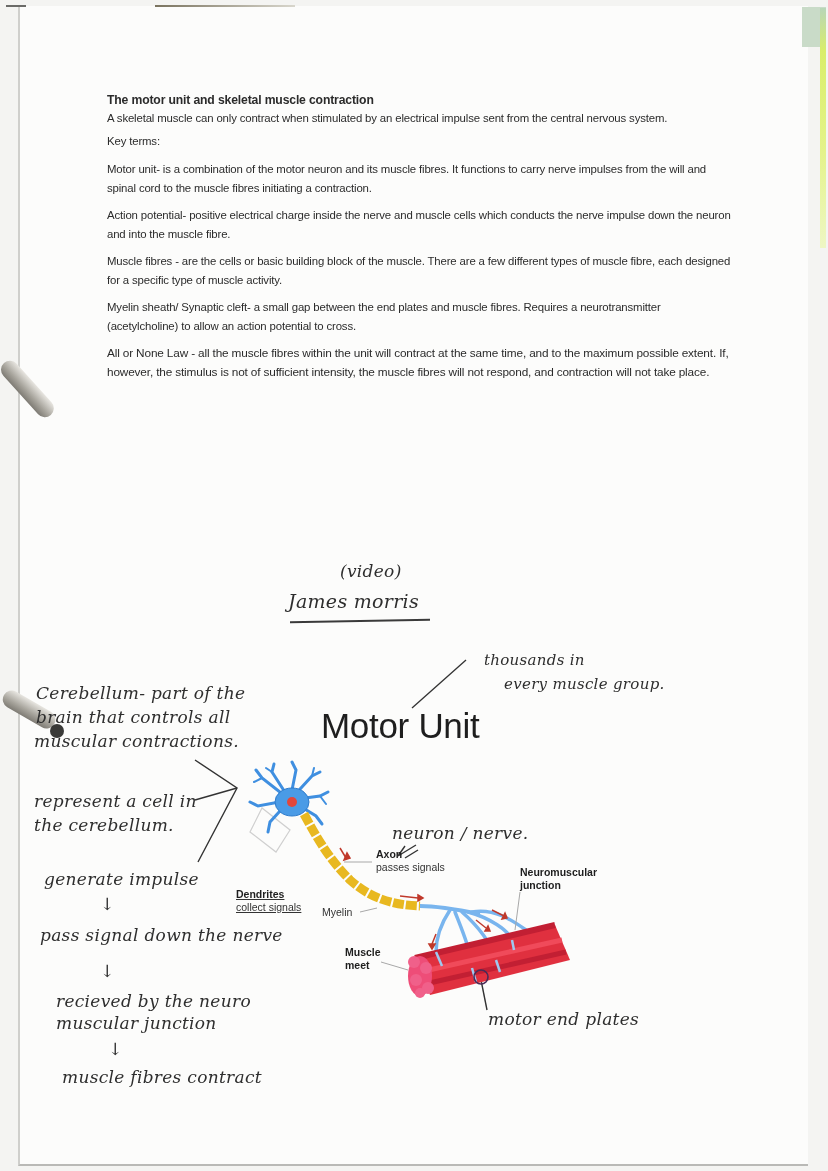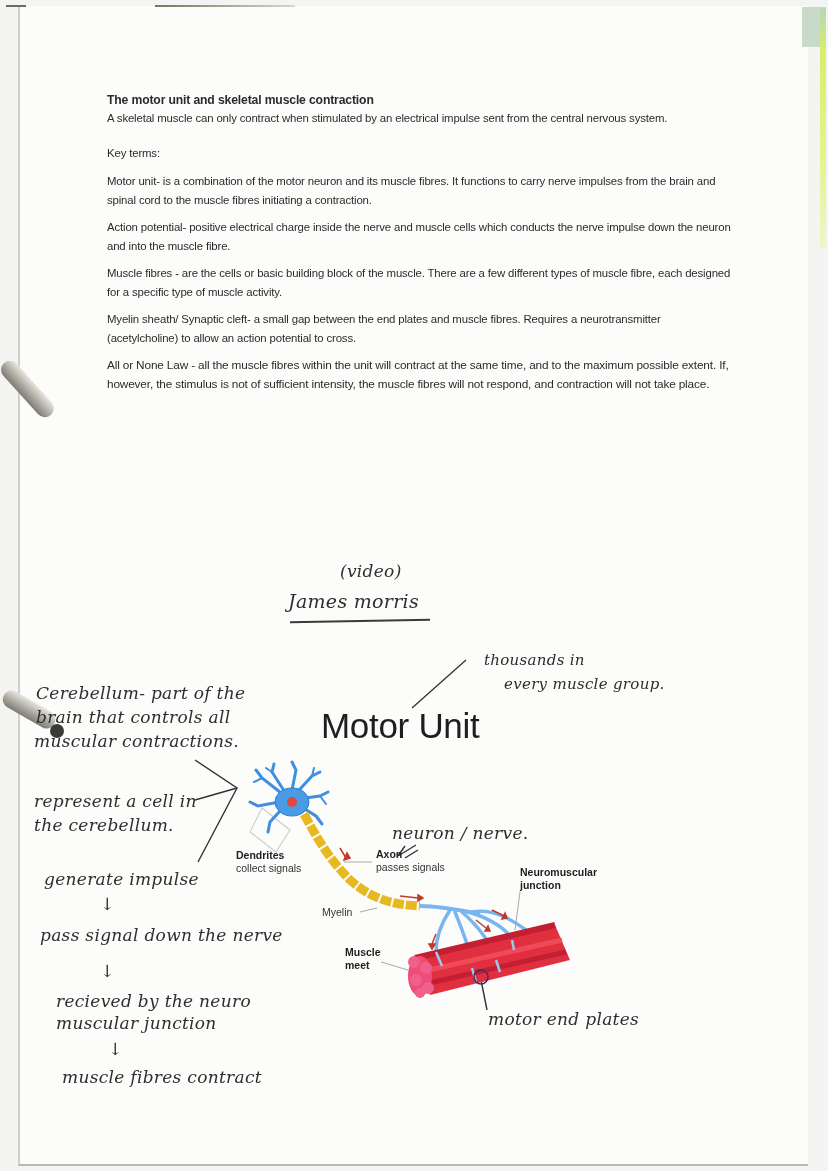--- a/index.html
+++ b/index.html
@@ -30,21 +30,21 @@
   .ring-2 { left:4px; top:686px; transform:rotate(30deg); width:58px; }
   .ring-hole { position:absolute; width:14px; height:14px; border-radius:50%; background:#3a3a38; }
 
   .typed {
     position:absolute; left:107px; top:92px; width:625px;
     font-family: "Liberation Sans", sans-serif; color:#2b2b2b;
     font-size:11.4px; line-height:19px; letter-spacing:-0.15px;
   }
   .typed h1 { font-size:12.2px; font-weight:bold; margin:0; line-height:17px; }
   .typed p { margin:0 0 8px 0; }
-  .typed .intro { margin-bottom:16px; }
+  .typed .intro { margin-bottom:4px; }
   .typed .key { margin-bottom:9px; }
 
   .hand {
     position:absolute; font-family:"DejaVu Serif", serif; font-style:italic;
     color:#2e2e2e; font-size:17px; line-height:22px; white-space:nowrap;
     letter-spacing:0.3px;
   }
   .hand-sm { font-size:15px; line-height:20px; }
   .underline { position:absolute; left:290px; top:620px; width:140px; height:2px; background:#3a3a3a; transform:rotate(-1deg); }
 
@@ -70,21 +70,21 @@
 <div class="tab-strip"></div>
 
 <div class="ring ring-1"></div>
 <div class="ring ring-2"></div>
 <div class="ring-hole" style="left:50px;top:724px;"></div>
 
 <div class="typed">
   <h1>The motor unit and skeletal muscle contraction</h1>
   <p class="intro">A skeletal muscle can only contract when stimulated by an electrical impulse sent from the central nervous system.</p>
   <p class="key">Key terms:</p>
-  <p>Motor unit- is a combination of the motor neuron and its muscle fibres. It functions to carry nerve impulses from the brain and spinal cord to the muscle fibres initiating a contraction.</p>
+  <p>Motor unit- is a combination of the motor neuron and its muscle fibres. It functions to carry nerve impulses from the will and spinal cord to the muscle fibres initiating a contraction.</p>
   <p>Action potential- positive electrical charge inside the nerve and muscle cells which conducts the nerve impulse down the neuron and into the muscle fibre.</p>
   <p>Muscle fibres - are the cells or basic building block of the muscle. There are a few different types of muscle fibre, each designed for a specific type of muscle activity.</p>
   <p>Myelin sheath/ Synaptic cleft- a small gap between the end plates and muscle fibres. Requires a neurotransmitter (acetylcholine) to allow an action potential to cross.</p>
   <p style="font-size:11.8px;">All or None Law - all the muscle fibres within the unit will contract at the same time, and to the maximum possible extent. If, however, the stimulus is not of sufficient intensity, the muscle fibres will not respond, and contraction will not take place.</p>
 </div>
 
 <div class="hand" style="left:340px;top:560px;">(video)</div>
 <div class="hand" style="left:288px;top:590px;font-size:19px;">James morris</div>
 <div class="underline"></div>
 
@@ -183,21 +183,21 @@
   </g>
 
   <g stroke="#a8a8a8" stroke-width="1" fill="none">
     <line x1="344" y1="862" x2="372" y2="862"></line>
     <line x1="360" y1="912" x2="377" y2="908"></line>
     <line x1="381" y1="962" x2="408" y2="970"></line>
     <line x1="520" y1="892" x2="515" y2="930"></line>
   </g>
 </svg>
 
-<div class="lbl" style="left:236px;top:849px;">
+<div class="lbl" style="left:236px;top:888px;text-decoration:underline;">
   <b>Dendrites</b><br>
   <span>collect signals</span>
 </div>
 <div class="lbl" style="left:376px;top:848px;">
   <b>Axon</b><br>
   <span>passes signals</span>
 </div>
 <div class="lbl" style="left:322px;top:906px;">Myelin</div>
 <div class="lbl" style="left:345px;top:946px;font-weight:bold;color:#1e1e1e;">
   <span>Muscle</span><br>

